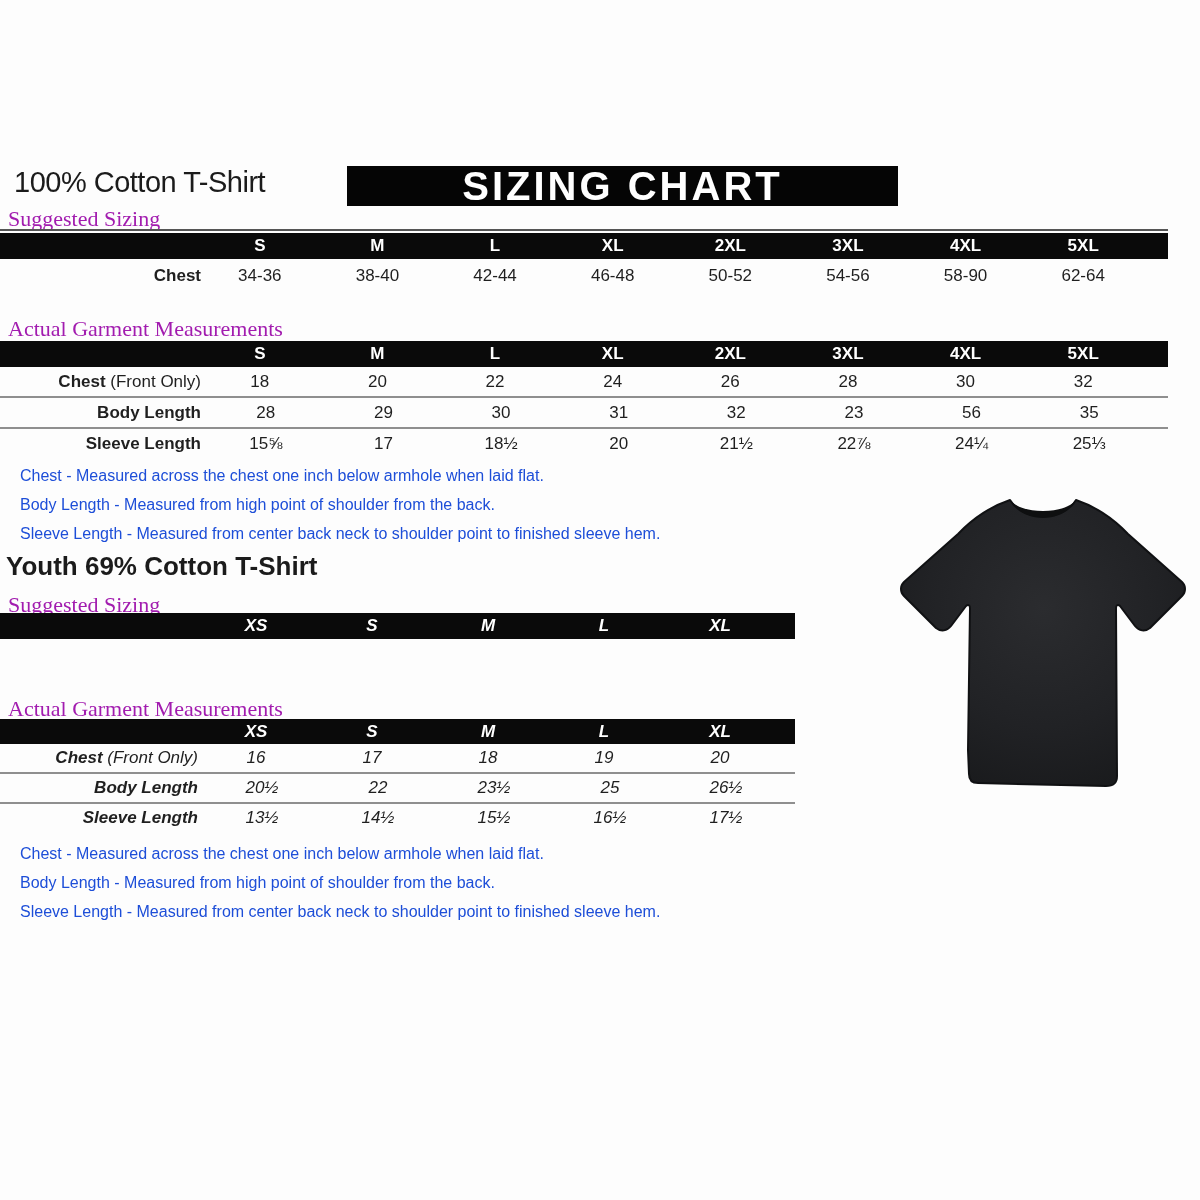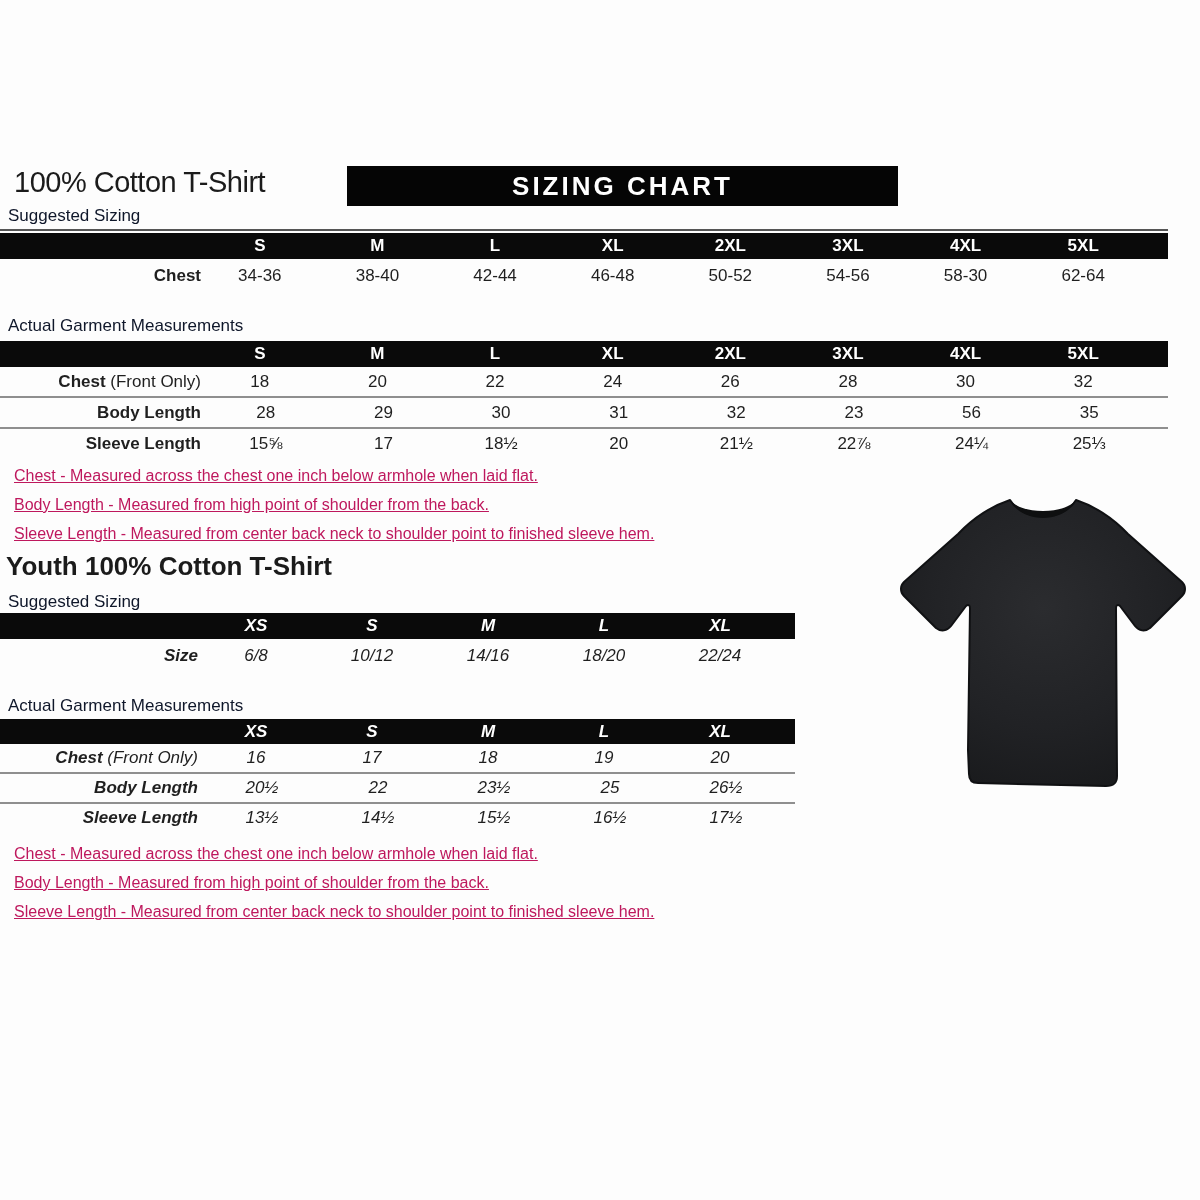--- a/index.html
+++ b/index.html
@@ -10,39 +10,39 @@
   html,body{margin:0;padding:0;}
   body{
     width:1200px;height:1200px;background:var(--page_bg);
     font-family:"Liberation Sans", sans-serif;color:var(--text);
   }
   .page{position:relative;width:1200px;height:1200px;overflow:hidden;}
 
   .adult-title{position:absolute;left:14px;top:166px;font-size:29px;font-weight:400;letter-spacing:-0.5px;}
   .banner{position:absolute;left:347px;top:166px;width:551px;height:40px;background:var(--banner_bg);
           display:flex;align-items:center;justify-content:center;}
-  .banner span{color:var(--banner_text);font-weight:700;font-size:26px;letter-spacing:3px;}
-
-  .section-label{position:absolute;left:8px;font-size:17px;color:#0f172a;}
+  .banner span{color:var(--banner_text);font-weight:700;font-size:40px;letter-spacing:3px;}
+
+  .section-label{position:absolute;left:8px;font-size:22px;color:#a21caf;font-family:Liberation Serif, serif;}
   .rule{position:absolute;left:0;height:2px;background:var(--underline);}
 
   .sizing-table{position:absolute;left:0;}
   .cells{display:flex;align-items:center;}
   .bar{background:var(--bar_bg);color:var(--bar_text);font-weight:700;font-size:17px;}
   .rlabel{flex:none;padding-left:14px;box-sizing:border-box;text-align:right;font-size:17px;}
   .rlabel .b{font-weight:700;}
   .col{flex:1;text-align:center;font-size:17px;}
   .adult .rlabel{width:201px;}
   .adult .cells{padding-right:26px;}
   .youth-t .rlabel{width:198px;}
   .youth-t .cells{padding-right:17px;font-style:italic;}
   .row{color:#1f1f1f;}
   .sep-rows .row + .row{border-top:2px solid var(--separator);gap:12px;}
 
-  .notes{position:absolute;left:14px;font-size:16px;line-height:29px;color:#be185d;text-decoration:underline;}
+  .notes{position:absolute;left:20px;font-size:16px;line-height:29px;color:#1d4ed8;}
   .notes p{margin:0;}
 
   .youth-title{position:absolute;left:6px;top:551px;font-size:26px;font-weight:700;}
 
   .tshirt{position:absolute;left:888px;top:478px;width:310px;height:330px;}
 </style>
 </head>
 <body>
 
 <div class="page">
@@ -68,21 +68,21 @@
       <div class="col">5XL</div>
     </div>
     <div class="cells row" style="height:33px;">
       <div class="rlabel"><span class="b">Chest</span><span></span></div>
       <div class="col">34-36</div>
       <div class="col">38-40</div>
       <div class="col">42-44</div>
       <div class="col">46-48</div>
       <div class="col">50-52</div>
       <div class="col">54-56</div>
-      <div class="col">58-30</div>
+      <div class="col">58-90</div>
       <div class="col">62-64</div>
     </div>
   </div>
 
   <div class="section-label" style="top:316px;">Actual Garment Measurements</div>
 
   <div class="sizing-table adult sep-rows" style="top:341px;width:1168px;">
     <div class="cells bar" style="height:26px;">
       <div class="rlabel"></div>
       <div class="col">S</div>
@@ -128,39 +128,31 @@
       <div class="col">25⅓</div>
     </div>
   </div>
 
   <div class="notes" style="top:461px;">
     <p>Chest - Measured across the chest one inch below armhole when laid flat.</p>
     <p>Body Length - Measured from high point of shoulder from the back.</p>
     <p>Sleeve Length - Measured from center back neck to shoulder point to finished sleeve hem.</p>
   </div>
 
-  <div class="youth-title">Youth 100% Cotton T-Shirt</div>
+  <div class="youth-title">Youth 69% Cotton T-Shirt</div>
   <div class="section-label" style="top:592px;">Suggested Sizing</div>
 
   <div class="sizing-table youth-t" style="top:613px;width:795px;">
     <div class="cells bar" style="height:26px;">
       <div class="rlabel"></div>
       <div class="col">XS</div>
       <div class="col">S</div>
       <div class="col">M</div>
       <div class="col">L</div>
       <div class="col">XL</div>
-    </div>
-    <div class="cells row" style="height:33px;">
-      <div class="rlabel"><span class="b">Size</span><span></span></div>
-      <div class="col">6/8</div>
-      <div class="col">10/12</div>
-      <div class="col">14/16</div>
-      <div class="col">18/20</div>
-      <div class="col">22/24</div>
     </div>
   </div>
 
   <div class="section-label" style="top:696px;">Actual Garment Measurements</div>
 
   <div class="sizing-table youth-t sep-rows" style="top:719px;width:795px;">
     <div class="cells bar" style="height:25px;">
       <div class="rlabel"></div>
       <div class="col">XS</div>
       <div class="col">S</div>

